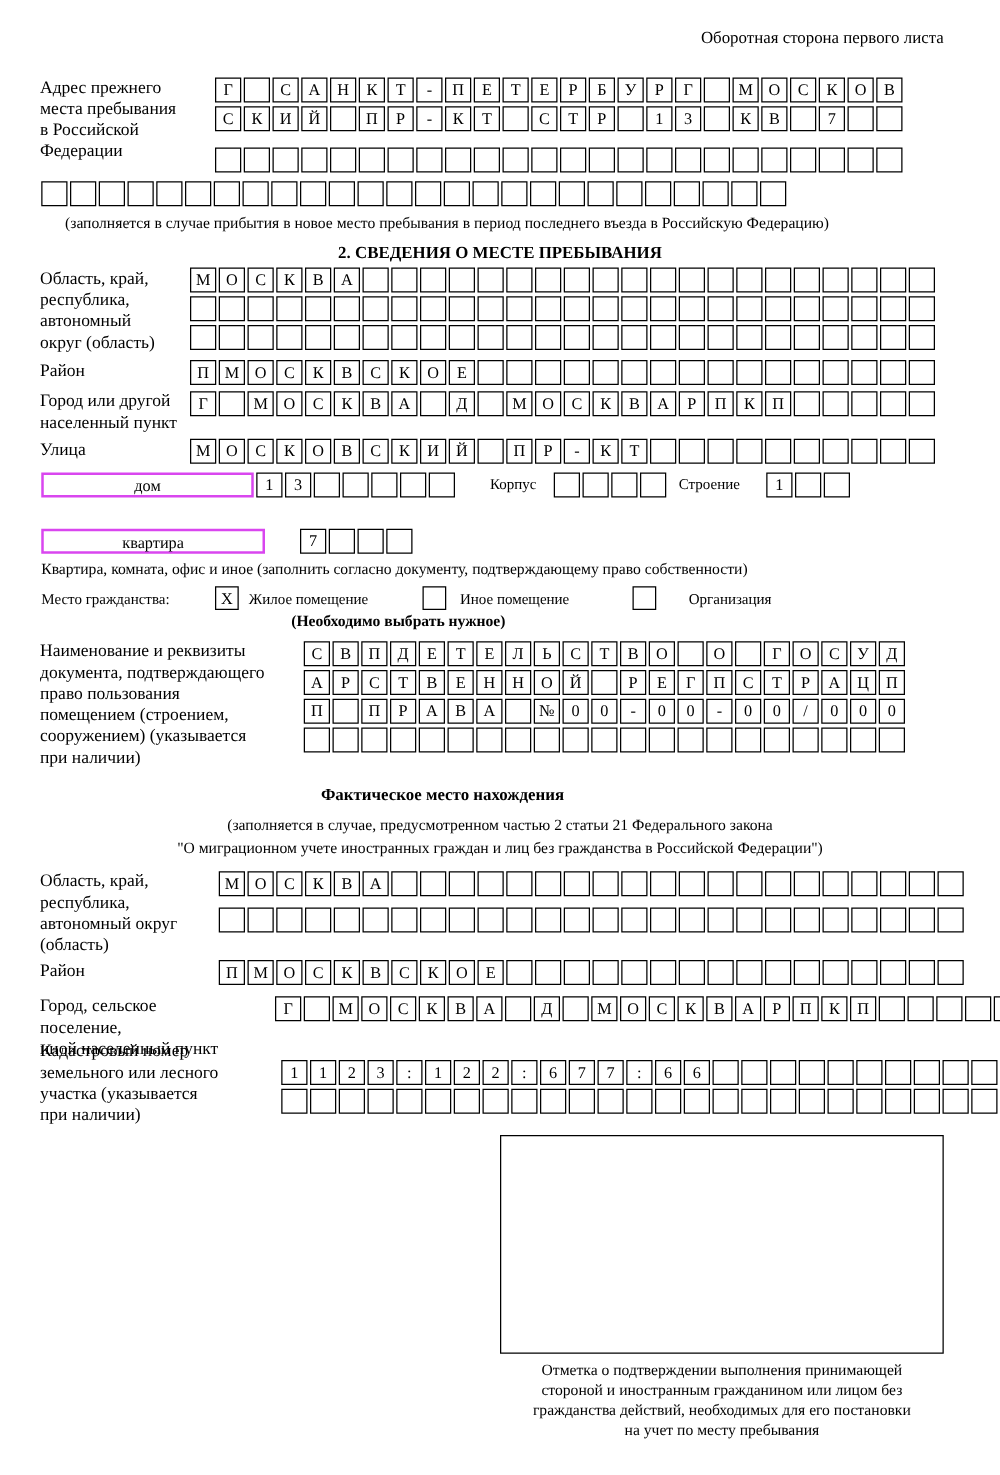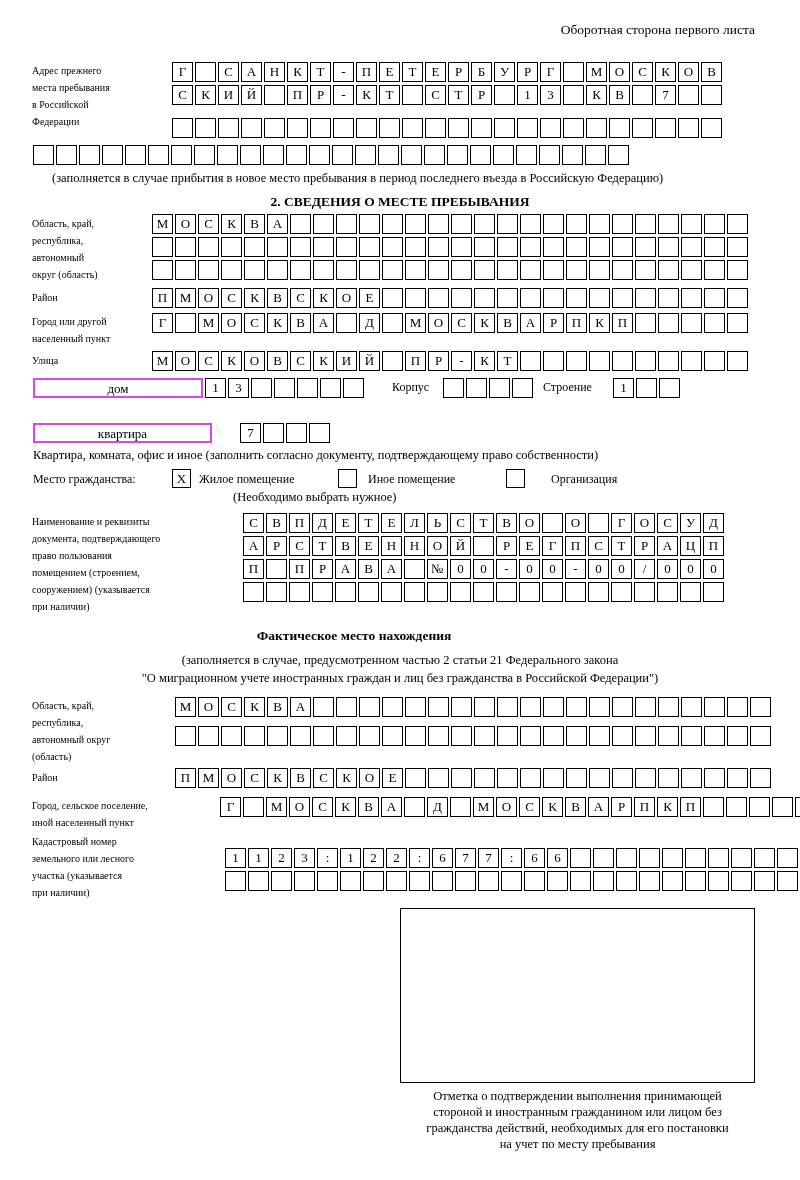--- a/index.html
+++ b/index.html
@@ -21,21 +21,21 @@
     height: 1180px;
   }
   .hdr-right {
     position: absolute;
     top: 22px;
     right: 45px;
     font-size: 13.5px;
   }
   .label {
     position: absolute;
-    font-size: 10px;
+    font-size: 14px;
     line-height: 17px;
     white-space: pre-line;
   }
   .centered {
     position: absolute;
     text-align: center;
     font-size: 13px;
     line-height: 16px;
   }
   .bold {
@@ -433,21 +433,21 @@
     </div>
   <div class="note" style="left:33px; top:448px;">Квартира, комната, офис и иное (заполнить согласно документу, подтверждающему право собственности)</div>
 
   <div class="inline-label" style="left:33px; top:470px;">Место гражданства:</div>
   <div class="checkbox" style="left:172px; top:469px;">X</div>
   <div class="inline-label" style="left:199px; top:470px;">Жилое помещение</div>
   <div class="checkbox" style="left:338px; top:469px;"></div>
   <div class="inline-label" style="left:368px; top:470px;">Иное помещение</div>
   <div class="checkbox" style="left:506px; top:469px;"></div>
   <div class="inline-label" style="left:551px; top:470px;">Организация</div>
-  <div class="note" style="left:233px; top:490px;">(Необходимо выбрать нужное)</div>
+  <div class="note" style="left:233px; top:490px;font-weight:bold;">(Необходимо выбрать нужное)</div>
 
   <div class="label" style="left:32px; top:513px; width:200px;">Наименование и реквизиты
 документа, подтверждающего
 право пользования
 помещением (строением,
 сооружением) (указывается
 при наличии)</div>
   <div class="boxrow" id="s2-doc-1" style="left:243px; top:513px;">
       <div class="cell">С</div>
       <div class="cell">В</div>

